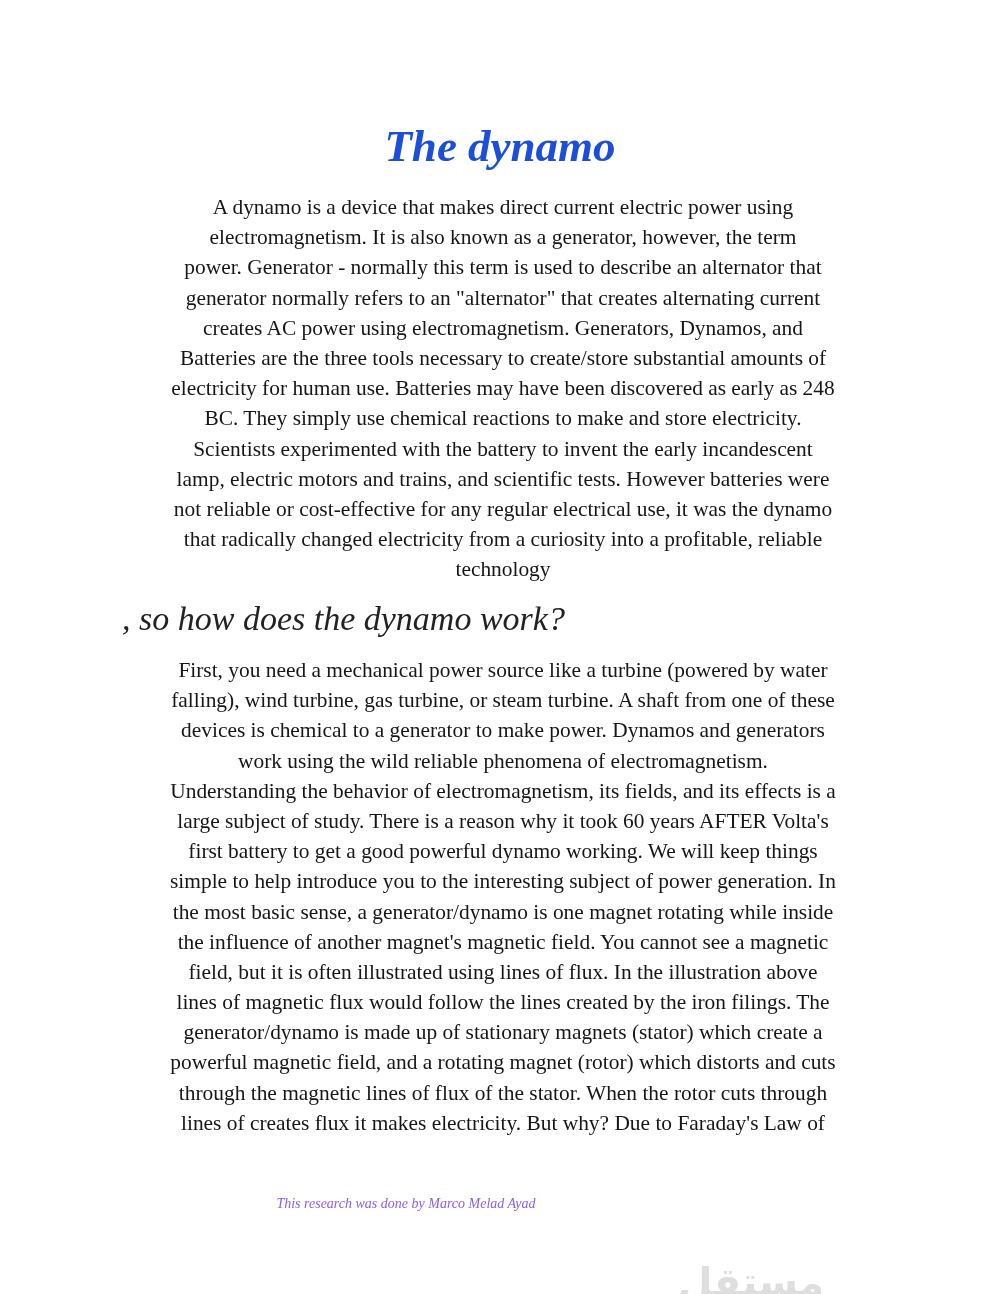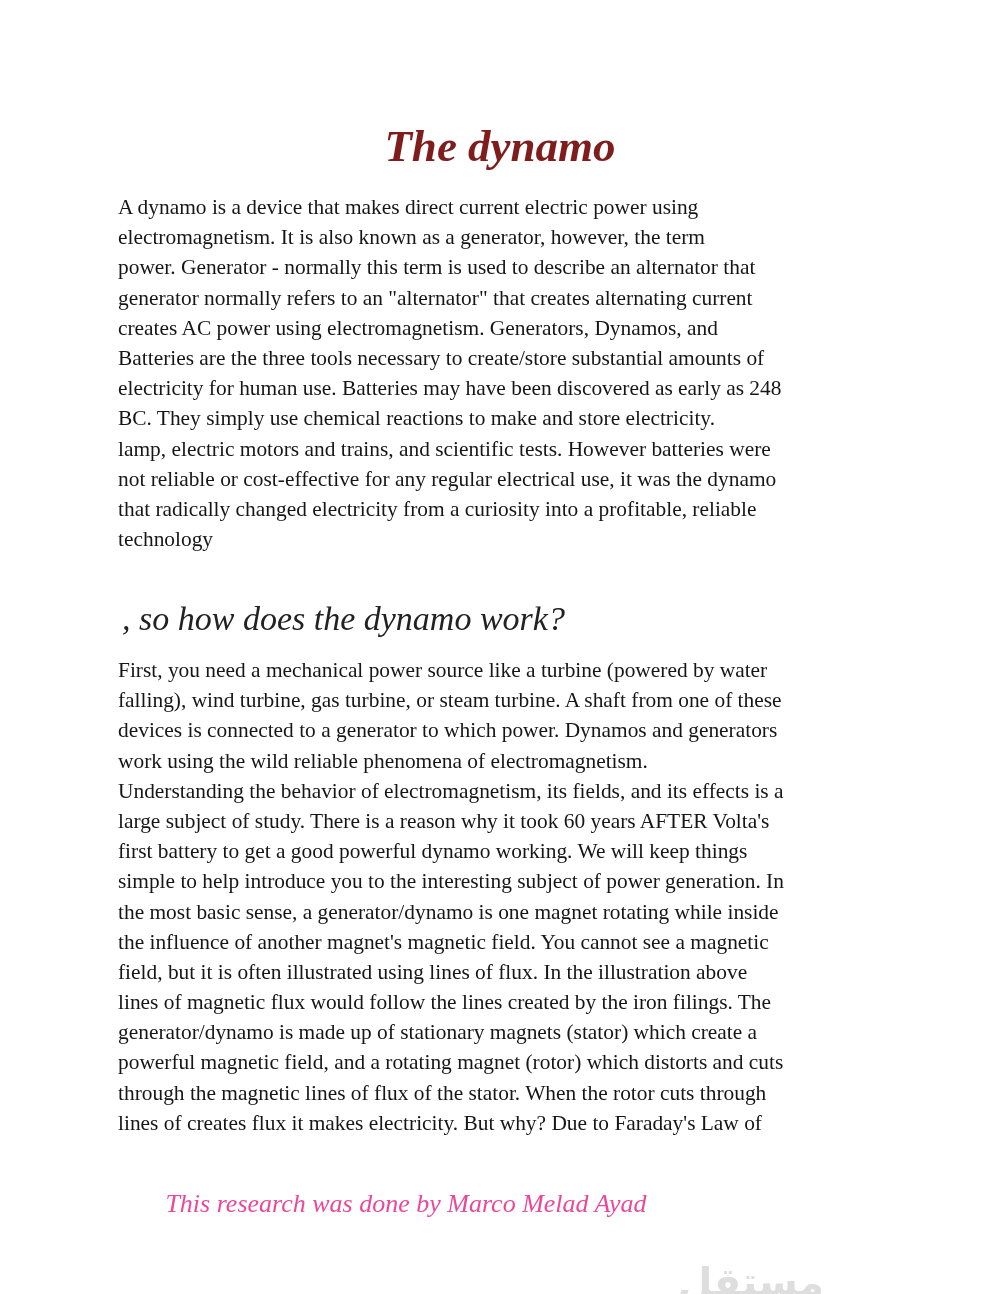--- a/index.html
+++ b/index.html
@@ -21,33 +21,34 @@
     top: 123px;
     left: 0;
     width: 1000px;
     margin: 0;
     text-align: center;
     font-family: "Liberation Serif", serif;
     font-size: 45px;
     line-height: 46px;
     font-weight: bold;
     font-style: italic;
-    color: #7f1d1d;
+    color: #1d4ed8;
   }
   .body-para {
     position: absolute;
     left: 118px;
     width: 770px;
     font-size: 21.4px;
     color: #161616;
   }
   .body-para .line {
     height: 30.2px;
     line-height: 30.2px;
     white-space: nowrap;
+    text-align: center;
   }
   .para-1 { top: 192px; }
   .para-2 { top: 655px; }
   .section-heading {
     position: absolute;
     top: 599px;
     left: 122px;
     margin: 0;
     font-size: 34px;
     line-height: 40px;
@@ -55,24 +56,24 @@
     font-style: italic;
     color: #222222;
     white-space: nowrap;
   }
   .footer-credit {
     position: absolute;
     top: 1193px;
     left: 0;
     width: 812px;
     text-align: center;
-    font-size: 26px;
+    font-size: 14px;
     line-height: 22px;
     font-style: italic;
-    color: #ec4899;
+    color: #8b5cf6;
   }
   .watermark {
     position: absolute;
     top: 1262px;
     left: 0;
     width: 824px;
     text-align: right;
     user-select: none;
   }
   .watermark-logo {
@@ -101,32 +102,33 @@
 
   <div class="body-para para-1">
       <div class="line">A dynamo is a device that makes direct current electric power using</div>
       <div class="line">electromagnetism. It is also known as a generator, however, the term</div>
       <div class="line">power. Generator - normally this term is used to describe an alternator that</div>
       <div class="line">generator normally refers to an "alternator" that creates alternating current</div>
       <div class="line">creates AC power using electromagnetism. Generators, Dynamos, and</div>
       <div class="line">Batteries are the three tools necessary to create/store substantial amounts of</div>
       <div class="line">electricity for human use. Batteries may have been discovered as early as 248</div>
       <div class="line">BC. They simply use chemical reactions to make and store electricity.</div>
+      <div class="line">Scientists experimented with the battery to invent the early incandescent</div>
       <div class="line">lamp, electric motors and trains, and scientific tests. However batteries were</div>
       <div class="line">not reliable or cost-effective for any regular electrical use, it was the dynamo</div>
       <div class="line">that radically changed electricity from a curiosity into a profitable, reliable</div>
       <div class="line">technology</div>
     </div>
 
   <h2 class="section-heading">, so how does the dynamo work?</h2>
 
   <div class="body-para para-2">
       <div class="line">First, you need a mechanical power source like a turbine (powered by water</div>
       <div class="line">falling), wind turbine, gas turbine, or steam turbine. A shaft from one of these</div>
-      <div class="line">devices is connected to a generator to which power. Dynamos and generators</div>
+      <div class="line">devices is chemical to a generator to make power. Dynamos and generators</div>
       <div class="line">work using the wild reliable phenomena of electromagnetism.</div>
       <div class="line">Understanding the behavior of electromagnetism, its fields, and its effects is a</div>
       <div class="line">large subject of study. There is a reason why it took 60 years AFTER Volta's</div>
       <div class="line">first battery to get a good powerful dynamo working. We will keep things</div>
       <div class="line">simple to help introduce you to the interesting subject of power generation. In</div>
       <div class="line">the most basic sense, a generator/dynamo is one magnet rotating while inside</div>
       <div class="line">the influence of another magnet's magnetic field. You cannot see a magnetic</div>
       <div class="line">field, but it is often illustrated using lines of flux. In the illustration above</div>
       <div class="line">lines of magnetic flux would follow the lines created by the iron filings. The</div>
       <div class="line">generator/dynamo is made up of stationary magnets (stator) which create a</div>

